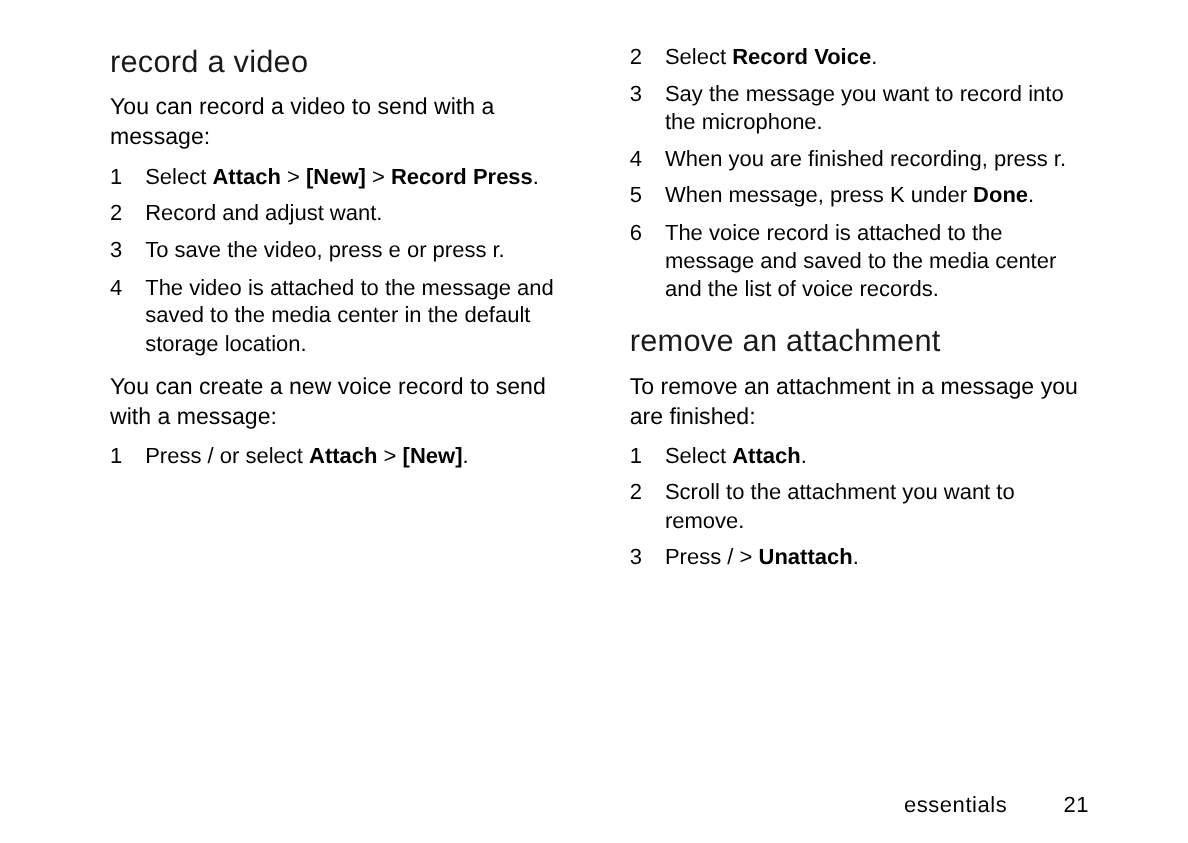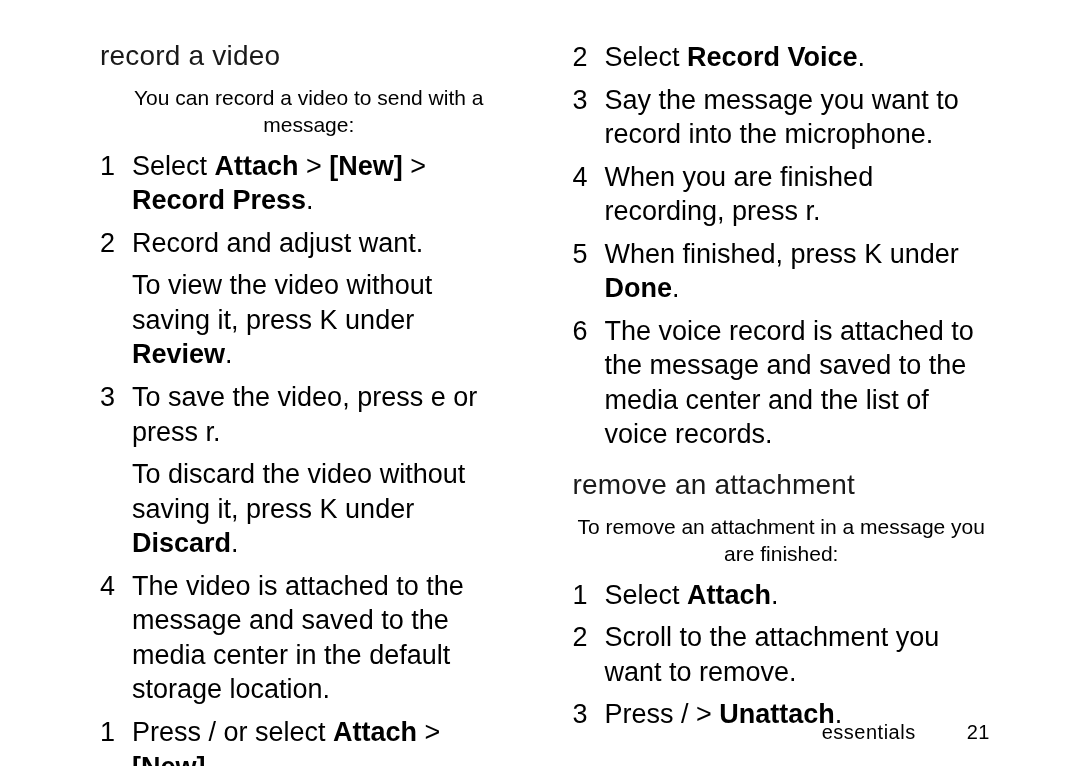--- a/index.html
+++ b/index.html
@@ -31,33 +31,32 @@
     font-weight: 400;
     margin: 0 0 8px 0;
     letter-spacing: 0.2px;
     color: #1a1a1a;
   }
   h2.mt { margin-top: 17px; }
   .intro {
     font-size: 21px;
     line-height: 1.28;
     margin: 13px 0 10px 0;
-    text-align: center;
   }
   ol {
     list-style: none;
     padding: 0;
     margin: 0;
     counter-reset: step;
   }
   ol > li {
     counter-increment: step;
     position: relative;
     padding-left: 32px;
-    font-size: 27px;
+    font-size: 20px;
     line-height: 1.28;
     margin-bottom: 8px;
   }
   ol > li::before {
     content: counter(step);
     position: absolute;
     left: 0;
     top: 0;
     width: 24px;
     text-align: left;
@@ -95,40 +94,35 @@
     <ol>
       <li>
           <span class="liblock">
         <span>Select </span><span class="bold">Attach</span><span> &gt; </span><span class="bold">[New]</span><span> &gt; </span><span class="bold">Record Press</span><span>.</span>
       </span>
         </li>
 
       <li>
           <span class="liblock">
         <span>Record and adjust want.</span>
-        <span class="sub">
-          <span>To view the video without saving it, press </span><span>K</span><span> under </span><span class="bold">Review</span><span>.</span>
-        </span>
       </span>
         </li>
 
       <li>
           <span class="liblock">
         <span>To save the video, press </span><span>e</span><span> or press </span><span>r</span><span>.</span>
-        <span class="sub">
-          <span>To discard the video without saving it, press </span><span>K</span><span> under </span><span class="bold">Discard</span><span>.</span>
-        </span>
       </span>
         </li>
 
       <li>
           <span class="liblock">The video is attached to the message and saved to the media center in the default storage location.</span>
         </li>
     </ol>
 
+    <p class="intro">You can create a new voice record to send with a message:</p>
 
     <ol>
       <li>
           <span class="liblock">
         <span>Press </span><span>/</span><span> or select </span><span class="bold">Attach</span><span> &gt; </span><span class="bold">[New]</span><span>.</span>
       </span>
         </li>
     </ol>
   </div>
 
@@ -142,21 +136,21 @@
       <li>
           <span class="liblock">Say the message you want to record into the microphone.</span>
         </li>
       <li>
           <span class="liblock">
         <span>When you are finished recording, press </span><span>r</span><span>.</span>
       </span>
         </li>
       <li>
           <span class="liblock">
-        <span>When finished, press </span><span>K</span><span> under </span><span class="bold">Done</span><span>.</span>
+        <span>When message, press </span><span>K</span><span> under </span><span class="bold">Done</span><span>.</span>
       </span>
         </li>
       <li>
           <span class="liblock">The voice record is attached to the message and saved to the media center and the list of voice records.</span>
         </li>
     </ol>
 
     <h2 class="mt">remove an attachment</h2>
     <p class="intro">To remove an attachment in a message you are finished:</p>
 

